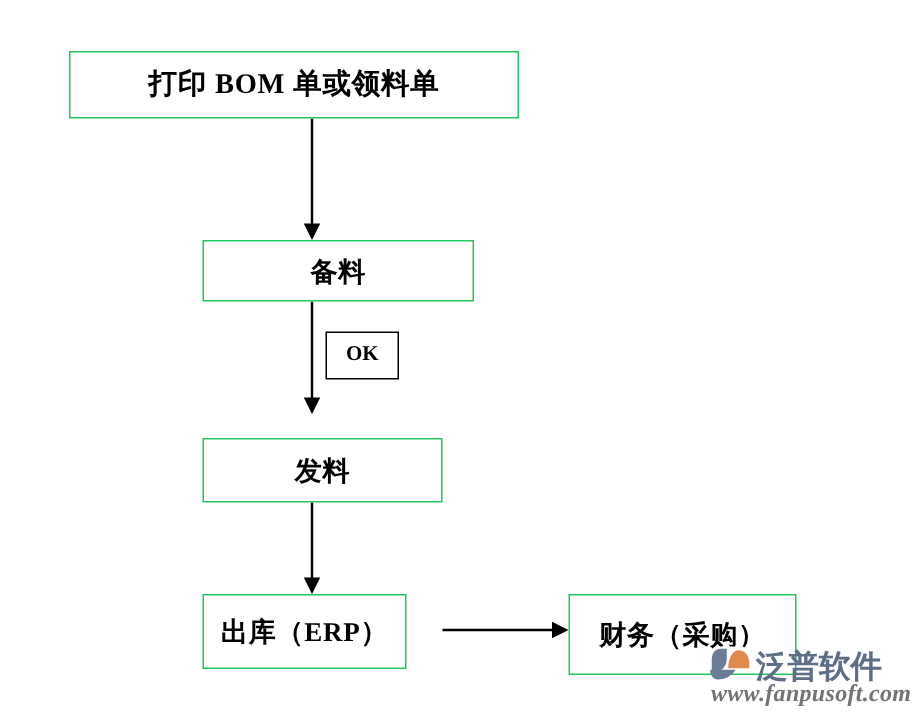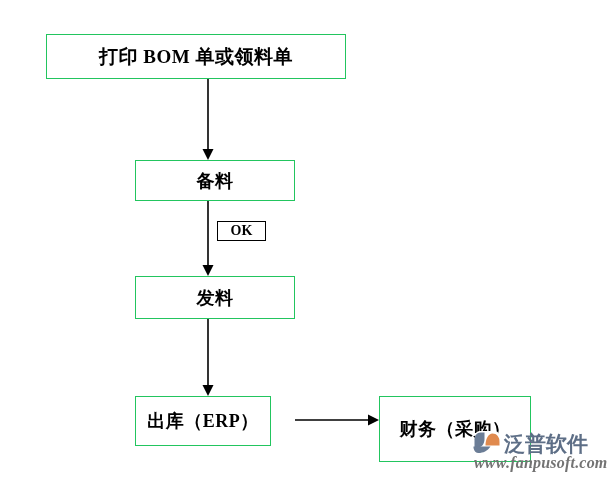--- a/index.html
+++ b/index.html
@@ -33,44 +33,44 @@
     z-index: 3;
   }
 
   #node-print-bom {
     left: 46px;  top: 34px;
     width: 300px; height: 45px;
     font-size: 19px;
   }
   #node-prepare {
     left: 135px; top: 160px;
-    width: 160px; height: 41px;
+    width: 181px; height: 41px;
     font-size: 18px;
   }
   #node-issue {
-    left: 135px; top: 276px;
+    left: 135px; top: 292px;
     width: 160px; height: 43px;
     font-size: 18px;
   }
   #node-outbound {
     left: 135px; top: 396px;
     width: 136px; height: 50px;
     font-size: 18px;
   }
   #node-finance {
     left: 379px; top: 396px;
-    width: 152px; height: 66px;
+    width: 152px; height: 54px;
     font-size: 18px;
   }
 
   
   #node-ok {
     position: absolute;
     left: 217px; top: 221px;
-    width: 49px; height: 20px;
+    width: 49px; height: 32px;
     box-sizing: border-box;
     border: 1px solid #000000;
     background: #ffffff;
     display: flex;
     align-items: center;
     justify-content: center;
     font-size: 14px;
     font-weight: bold;
     color: #000000;
     z-index: 4;

